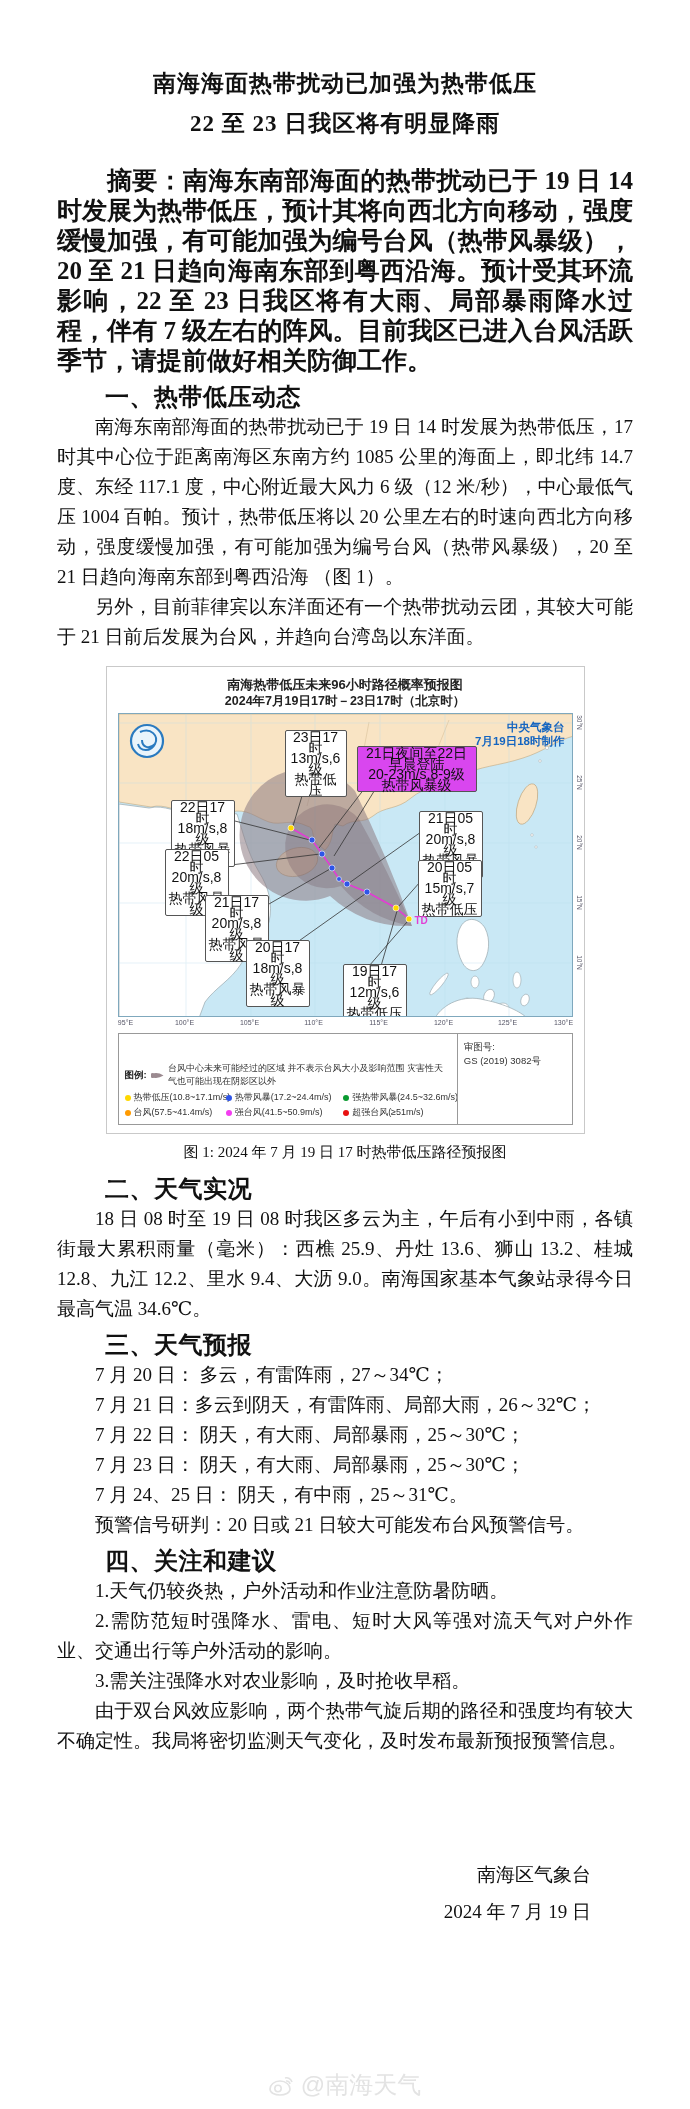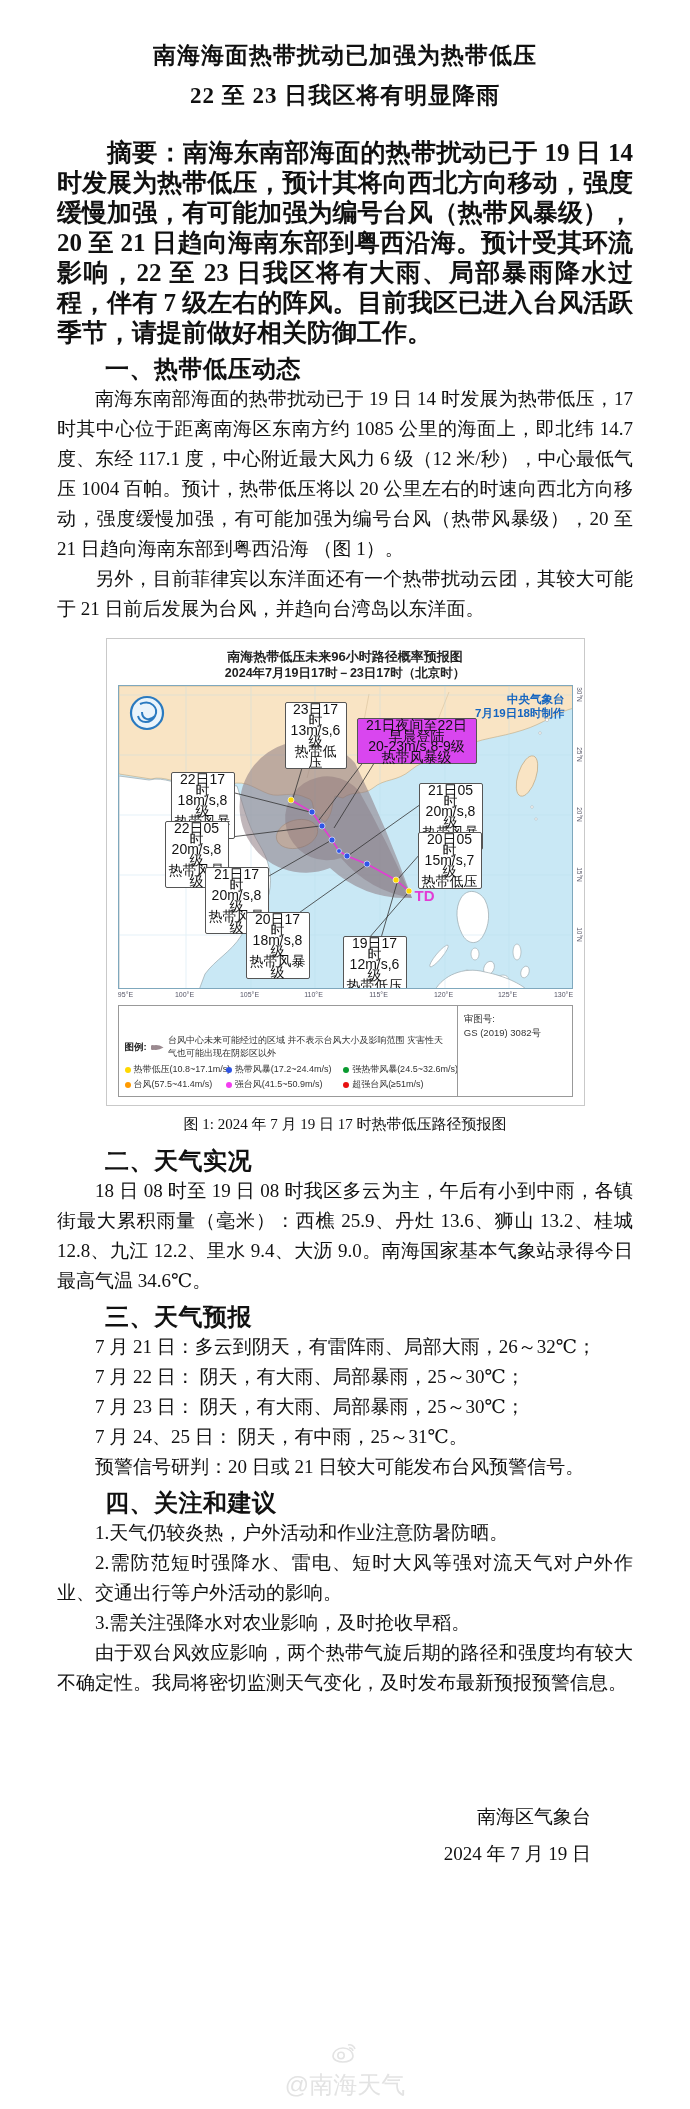--- a/index.html
+++ b/index.html
@@ -1,17 +1,17 @@
 <!DOCTYPE html>
 <html lang="zh"><head>
 <meta charset="utf-8">
 <style>
   html,body{margin:0;padding:0;background:#fff;}
   .page{position:relative;width:690px;height:2109px;box-sizing:border-box;
-        padding:36px 57px 0;background:#fff;overflow:hidden;
+        padding:64px 57px 0;background:#fff;overflow:hidden;
         font-family:"Liberation Serif","DejaVu Serif",serif;color:#111;}
   .doc-title{font-size:23px;font-weight:700;text-align:center;line-height:40px;
              font-family:"Liberation Serif","DejaVu Serif",serif;letter-spacing:1px;}
   .abstract{margin:22px 0 0;font-size:25px;font-weight:700;line-height:30px;
             text-align:justify;text-indent:2em;}
   .sec-head{margin:6px 0 0;font-size:24px;font-weight:700;line-height:30px;
             font-family:Liberation Sans, sans-serif;text-indent:2em;letter-spacing:.5px;}
   p.body{margin:0;font-size:19px;line-height:30px;text-align:justify;text-indent:2em;}
   p.fline{margin:0;font-size:19px;line-height:30px;text-indent:2em;}
   
@@ -21,38 +21,38 @@
   .fig-title{font-size:13px;font-weight:700;text-align:center;line-height:17px;color:#222;}
   .fig-subtitle{font-size:12.5px;font-weight:700;text-align:center;line-height:16px;color:#222;margin-bottom:4px;}
   .map-wrap{position:relative;width:455px;height:304px;margin:0 auto;}
   .map-area{position:absolute;inset:0;background:#c9e8f5;border:1px solid #7fa8bd;overflow:hidden;}
   .map-area svg{position:absolute;left:0;top:0;}
   .credit{position:absolute;top:6px;right:7px;text-align:right;color:#1565c0;
           font-weight:700;font-size:11.5px;line-height:14px;}
   .plabel{position:absolute;background:#fff;border:1px solid #555;border-radius:2px;
           padding:1px 3px;text-align:center;font-size:14px;line-height:10.5px;color:#111;z-index:3;}
   .plabel.blue{background:#d946ef;}
-  .td-mark{position:absolute;color:#e23dd4;font-size:15px;font-weight:700;z-index:3;}
+  .td-mark{position:absolute;color:#e23dd4;font-size:10px;font-weight:700;z-index:3;}
   .lon-tick{position:absolute;top:306px;transform:translateX(-50%);font-size:7px;color:#556;white-space:nowrap;}
   .lat-tick{position:absolute;right:-14px;transform:rotate(90deg);font-size:6.5px;color:#556;white-space:nowrap;}
   .legend-box{display:flex;border:1px solid #999;margin-top:16px;}
   .legend-left{flex:1;padding:4px 6px 5px;}
   .legend-note-row{display:flex;align-items:center;gap:4px;font-size:9px;color:#333;margin-top:24px;}
   .legend-label{font-weight:700;font-size:9.5px;color:#222;white-space:nowrap;}
   .legend-items{display:grid;grid-template-columns:31% 36% 33%;row-gap:2px;margin-top:3px;}
   .legend-item{display:flex;align-items:center;gap:3px;font-size:9px;color:#333;white-space:nowrap;}
   .dot{width:6px;height:6px;border-radius:50%;flex:0 0 6px;}
   .legend-right{border-left:1px solid #999;width:102px;padding:6px 6px;font-size:9.5px;color:#333;line-height:14px;}
   .fig-caption{margin-top:8px;font-size:15px;line-height:20px;text-align:center;
                font-family:"Liberation Serif","DejaVu Serif",serif;}
   
   .signature{margin:100px 42px 0 0;text-align:right;font-size:19px;line-height:37px;}
   .watermark{position:absolute;left:0;right:0;bottom:8px;display:flex;justify-content:center;
              align-items:center;gap:6px;color:#e3e3e3;font-size:24px;
-             font-family:"Liberation Sans","DejaVu Sans",sans-serif;flex-direction:column;}
+             font-family:"Liberation Sans","DejaVu Sans",sans-serif;}
 </style>
 </head>
 <body>
 
 <div class="page">
 
   <div class="doc-title">南海海面热带扰动已加强为热带低压</div>
   <div class="doc-title">22 至 23 日我区将有明显降雨</div>
 
   <p class="abstract">摘要：南海东南部海面的热带扰动已于 19 日 14 时发展为热带低压，预计其将向西北方向移动，强度缓慢加强，有可能加强为编号台风（热带风暴级），20 至 21 日趋向海南东部到粤西沿海。预计受其环流影响，22 至 23 日我区将有大雨、局部暴雨降水过程，伴有 7 级左右的阵风。目前我区已进入台风活跃季节，请提前做好相关防御工作。</p>
@@ -263,20 +263,21 @@
       </div>
     </div>
   </div>
 
   <div class="fig-caption">图 1: 2024 年 7 月 19 日 17 时热带低压路径预报图</div>
 
   <h2 class="sec-head" style="margin-top:12px">二、天气实况</h2>
   <p class="body">18 日 08 时至 19 日 08 时我区多云为主，午后有小到中雨，各镇街最大累积雨量（毫米）：西樵 25.9、丹灶 13.6、狮山 13.2、桂城 12.8、九江 12.2、里水 9.4、大沥 9.0。南海国家基本气象站录得今日最高气温 34.6℃。</p>
 
   <h2 class="sec-head">三、天气预报</h2>
+  <p class="fline">7 月 20 日： 多云，有雷阵雨，27～34℃；</p>
   <p class="fline">7 月 21 日：多云到阴天，有雷阵雨、局部大雨，26～32℃；</p>
   <p class="fline">7 月 22 日： 阴天，有大雨、局部暴雨，25～30℃；</p>
   <p class="fline">7 月 23 日： 阴天，有大雨、局部暴雨，25～30℃；</p>
   <p class="fline">7 月 24、25 日： 阴天，有中雨，25～31℃。</p>
   <p class="body">预警信号研判：20 日或 21 日较大可能发布台风预警信号。</p>
 
   <h2 class="sec-head">四、关注和建议</h2>
   <p class="body">1.天气仍较炎热，户外活动和作业注意防暑防晒。</p>
   <p class="body">2.需防范短时强降水、雷电、短时大风等强对流天气对户外作业、交通出行等户外活动的影响。</p>
   <p class="body">3.需关注强降水对农业影响，及时抢收早稻。</p>

